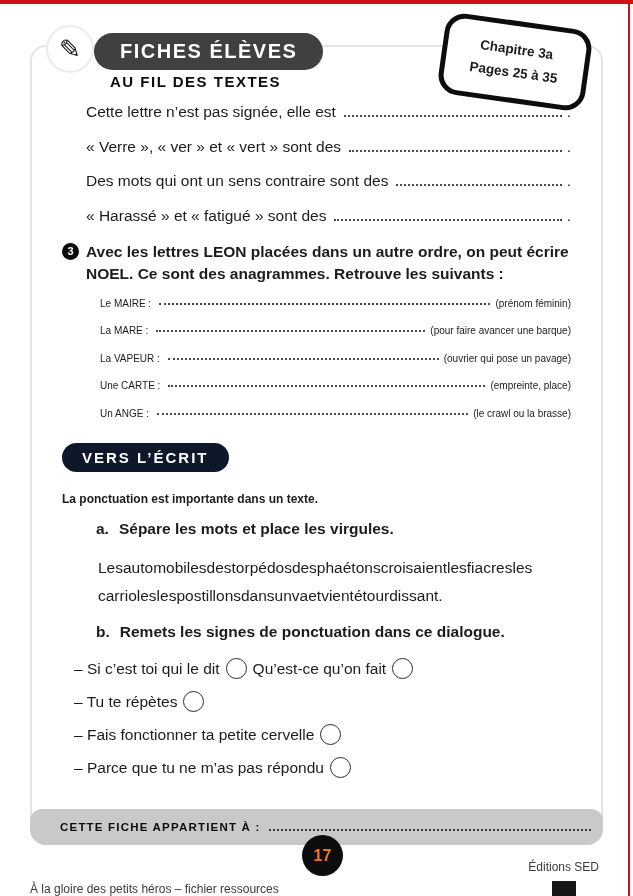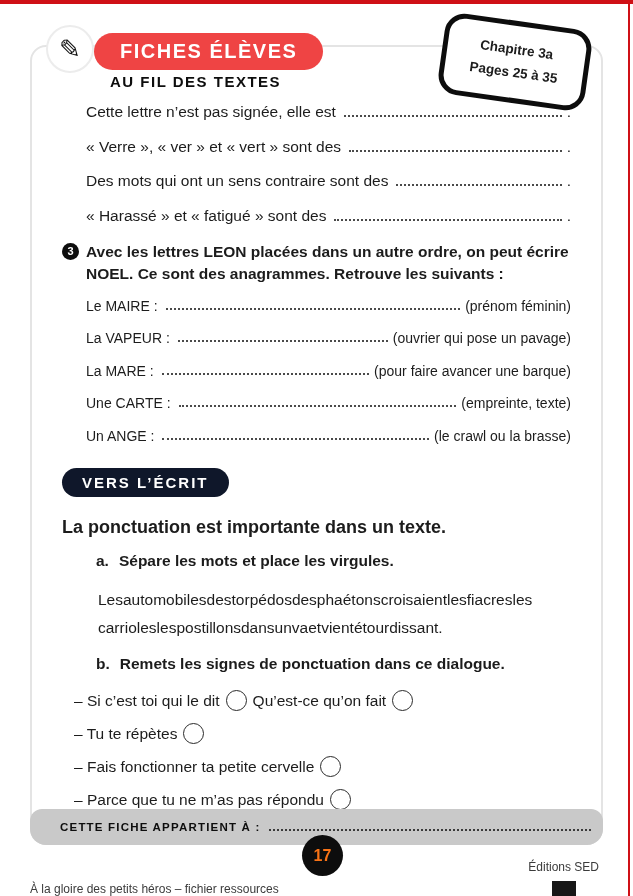--- a/index.html
+++ b/index.html
@@ -16,21 +16,21 @@
     border:2px solid #e4e4e4;border-radius:16px;background:#fff;box-sizing:border-box;
   }
 
   
   .pencil-circle{
     position:absolute;left:14px;top:-22px;width:44px;height:44px;border-radius:50%;
     background:#fff;border:2px solid #ececec;display:flex;align-items:center;justify-content:center;
     font-size:26px;color:#111;z-index:3;
   }
   .title-badge{
-    position:absolute;left:62px;top:-14px;background:#ef4444;color:#fff;border-radius:22px;
+    position:absolute;left:62px;top:-14px;background:#404040;color:#fff;border-radius:22px;
     padding:7px 26px;font-weight:bold;font-size:20px;letter-spacing:1.5px;z-index:2;white-space:nowrap;
   }
   .subtitle{
     position:absolute;left:78px;top:26px;font-weight:bold;font-size:15px;letter-spacing:1.5px;color:#0d0d0d;
     white-space:nowrap;z-index:2;
   }
   .chapter-badge{
     position:absolute;right:12px;top:-26px;width:122px;background:#fff;border:5px solid #0d0d0d;
     border-radius:20px;padding:13px 8px;text-align:center;font-weight:bold;font-size:13.5px;line-height:1.7;
     transform:rotate(8deg);z-index:3;
@@ -40,28 +40,28 @@
   .content{padding:56px 30px 0 54px;}
   .fill-line{display:flex;align-items:baseline;margin-bottom:16.5px;font-size:15.5px;}
   .dots{flex:1;border-bottom:2px dotted #4a4a4a;align-self:flex-end;margin:0 5px 4px 8px;min-width:30px;}
   .period{flex:none;}
 
   .exercise3{display:flex;margin:9px 0 12px -24px;font-weight:bold;font-size:15.5px;line-height:1.45;}
   .q-circle{
     flex:none;width:17px;height:17px;border-radius:50%;background:#0d0d0d;color:#fff;
     display:flex;align-items:center;justify-content:center;font-size:11px;font-weight:bold;margin:2px 7px 0 0;
   }
-  .anagram{display:flex;align-items:baseline;margin-bottom:16.5px;font-size:14px;}
+  .anagram{display:flex;align-items:baseline;margin-bottom:16.5px;font-size:10px;margin-left:14px;}
   .anagram .hint{flex:none;}
 
   .section-badge{
     display:inline-block;background:#0f172a;color:#fff;border-radius:16px;padding:6px 20px;
     font-weight:bold;font-size:15px;letter-spacing:2px;margin:8px 0 12px -24px;
   }
-  .intro{font-weight:bold;font-size:18px;margin:8px 0 14px -24px;}
+  .intro{font-weight:bold;font-size:12px;margin:8px 0 14px -24px;}
   .sub-item{font-weight:bold;font-size:15.5px;margin:0 0 16px 10px;}
   .sub-label{display:inline-block;margin-right:10px;}
   .nospace{font-size:15.5px;line-height:1.75;margin:0 0 14px 12px;}
   .nospace span{display:block;}
   .dlg{display:flex;align-items:center;margin:0 0 9px -12px;font-size:15.5px;min-height:24px;}
   .circle{
     flex:none;display:inline-block;width:21px;height:21px;border:1.6px solid #2a2a2a;border-radius:50%;
     margin:0 6px;background:#fff;box-sizing:border-box;
   }
 
@@ -136,33 +136,33 @@
       <span class="q-circle">3</span>
       <span>Avec les lettres LEON placées dans un autre ordre, on peut écrire NOEL. Ce sont des anagrammes. Retrouve les suivants :</span>
     </div>
 
     <div class="anagram">
       <span>Le MAIRE :</span>
       <span class="dots"></span>
       <span class="hint">(prénom féminin)</span>
     </div>
     <div class="anagram">
+      <span>La MARE :</span>
+      <span class="dots"></span>
+      <span class="hint">(pour faire avancer une barque)</span>
+    </div>
+    <div class="anagram">
       <span>La VAPEUR :</span>
       <span class="dots"></span>
       <span class="hint">(ouvrier qui pose un pavage)</span>
     </div>
     <div class="anagram">
-      <span>La MARE :</span>
-      <span class="dots"></span>
-      <span class="hint">(pour faire avancer une barque)</span>
-    </div>
-    <div class="anagram">
       <span>Une CARTE :</span>
       <span class="dots"></span>
-      <span class="hint">(empreinte, texte)</span>
+      <span class="hint">(empreinte, place)</span>
     </div>
     <div class="anagram">
       <span>Un ANGE :</span>
       <span class="dots"></span>
       <span class="hint">(le crawl ou la brasse)</span>
     </div>
 
     <div>
       <span class="section-badge">VERS L’ÉCRIT</span>
     </div>

